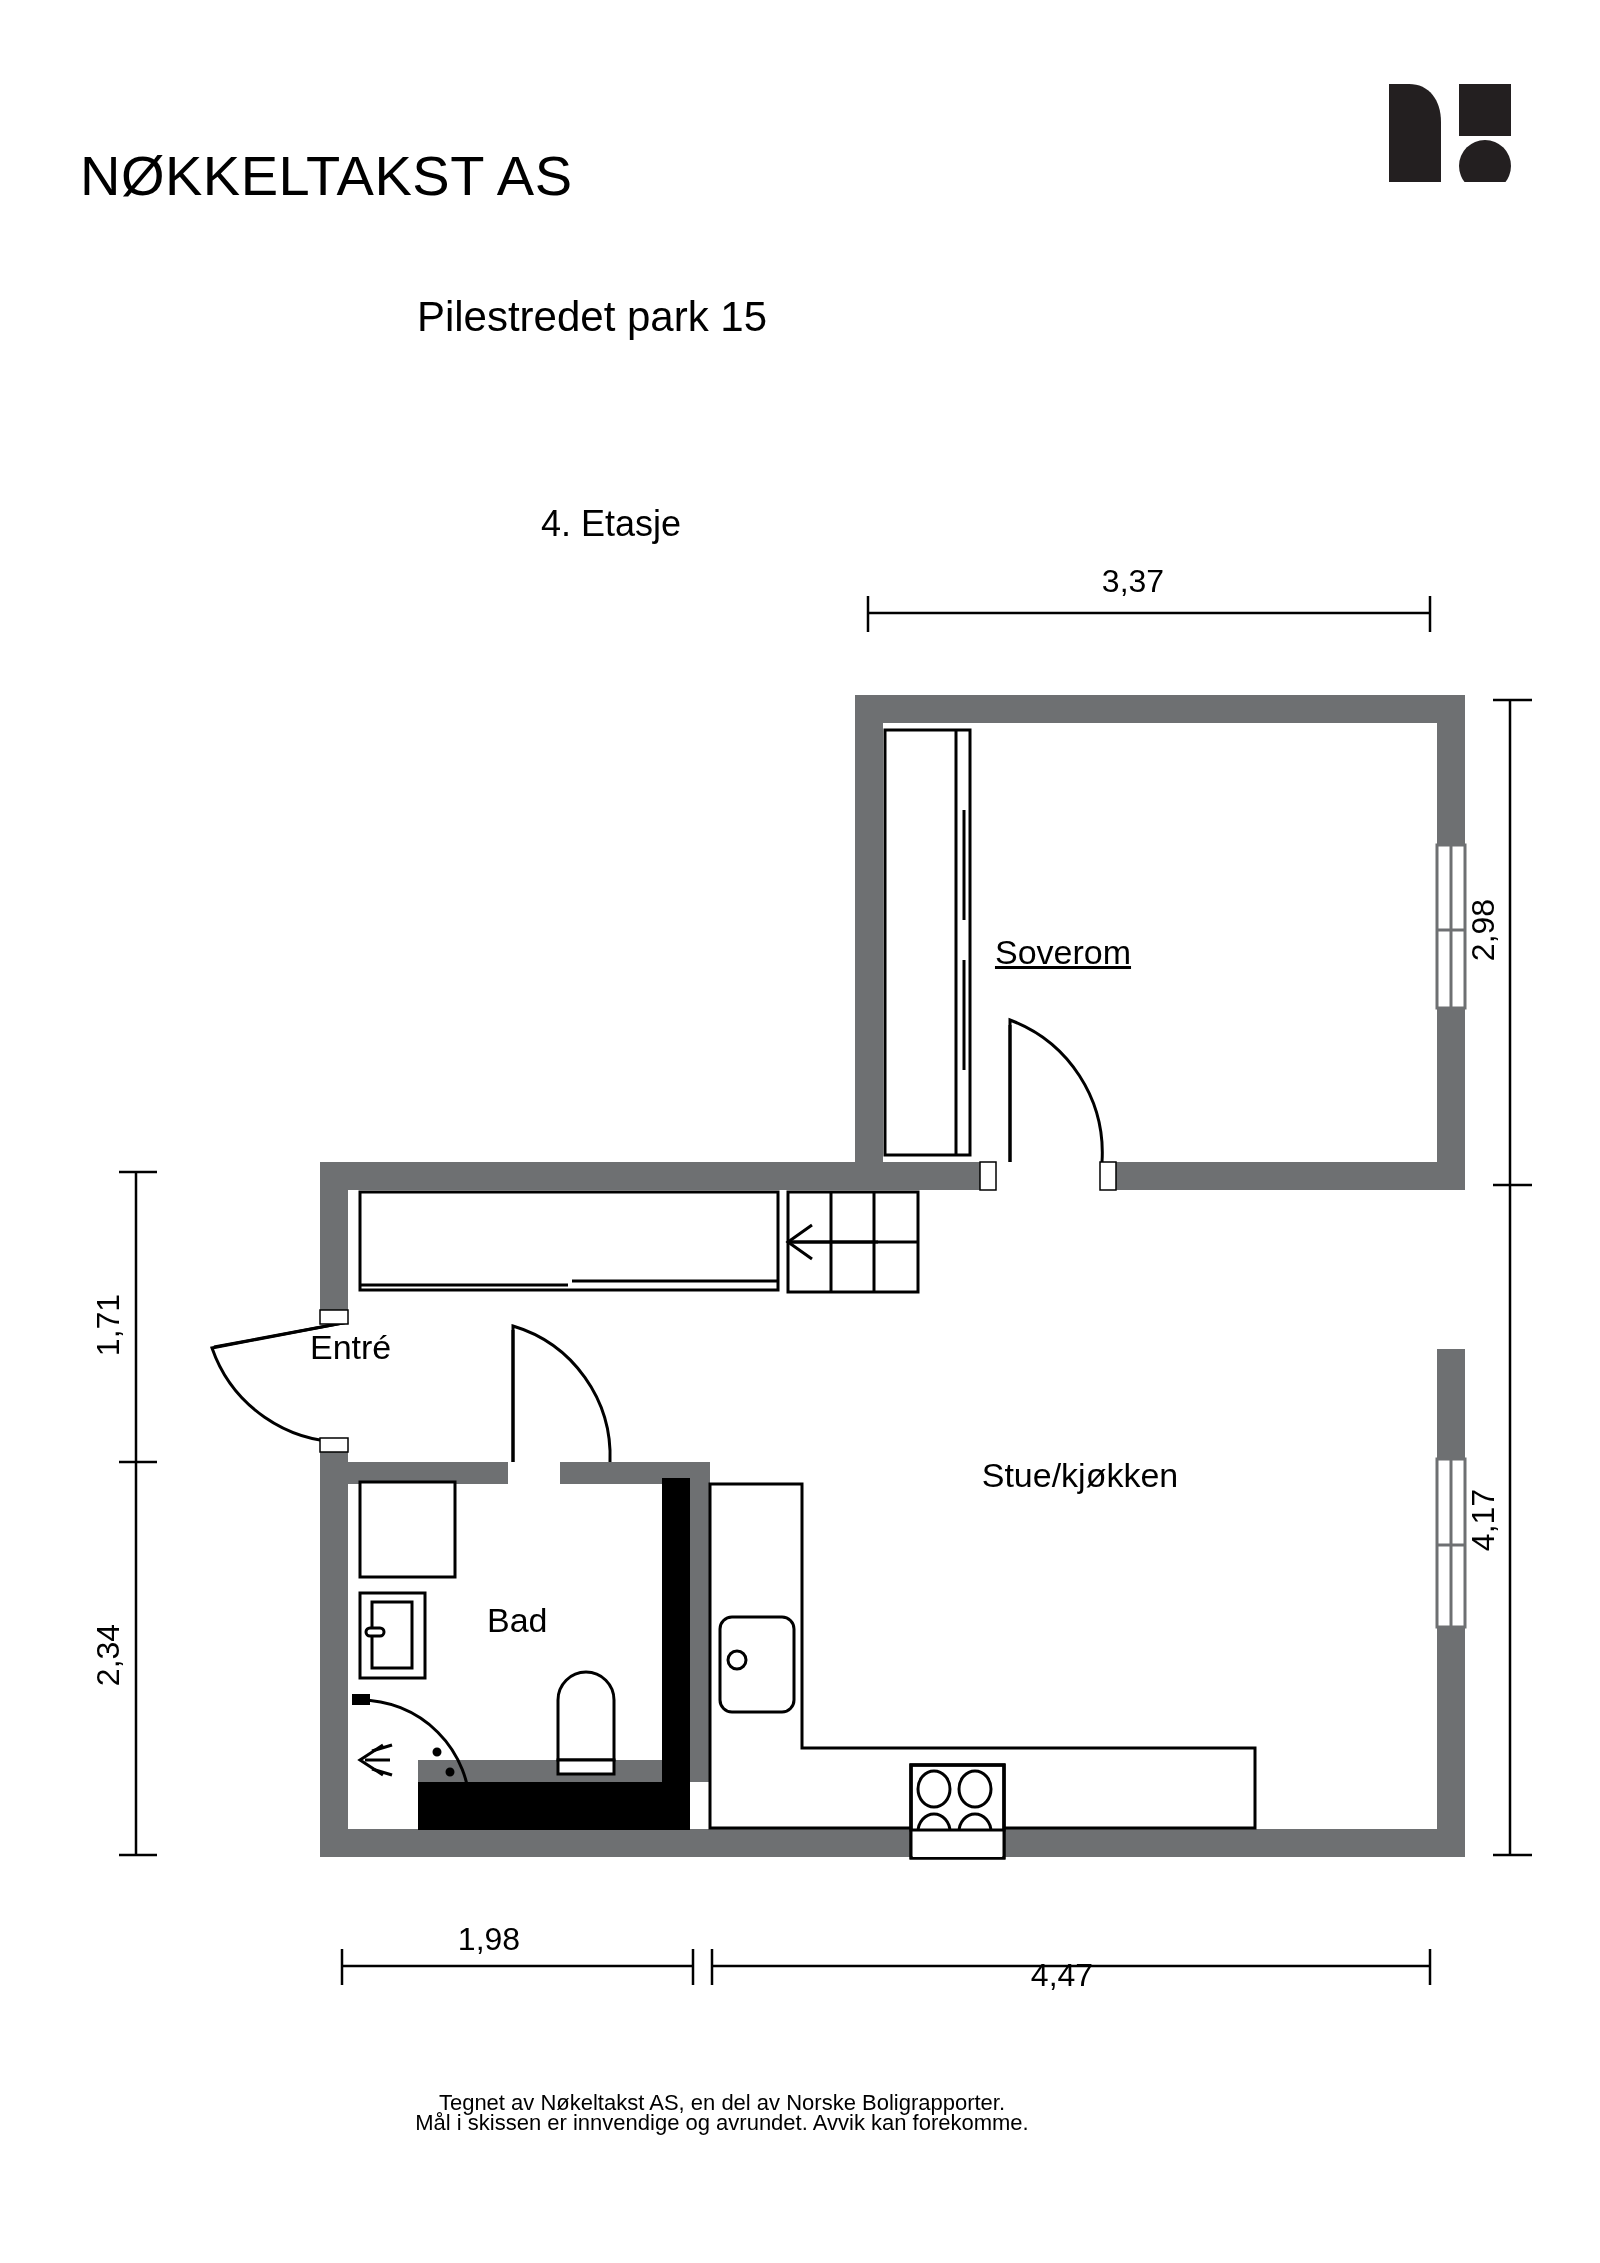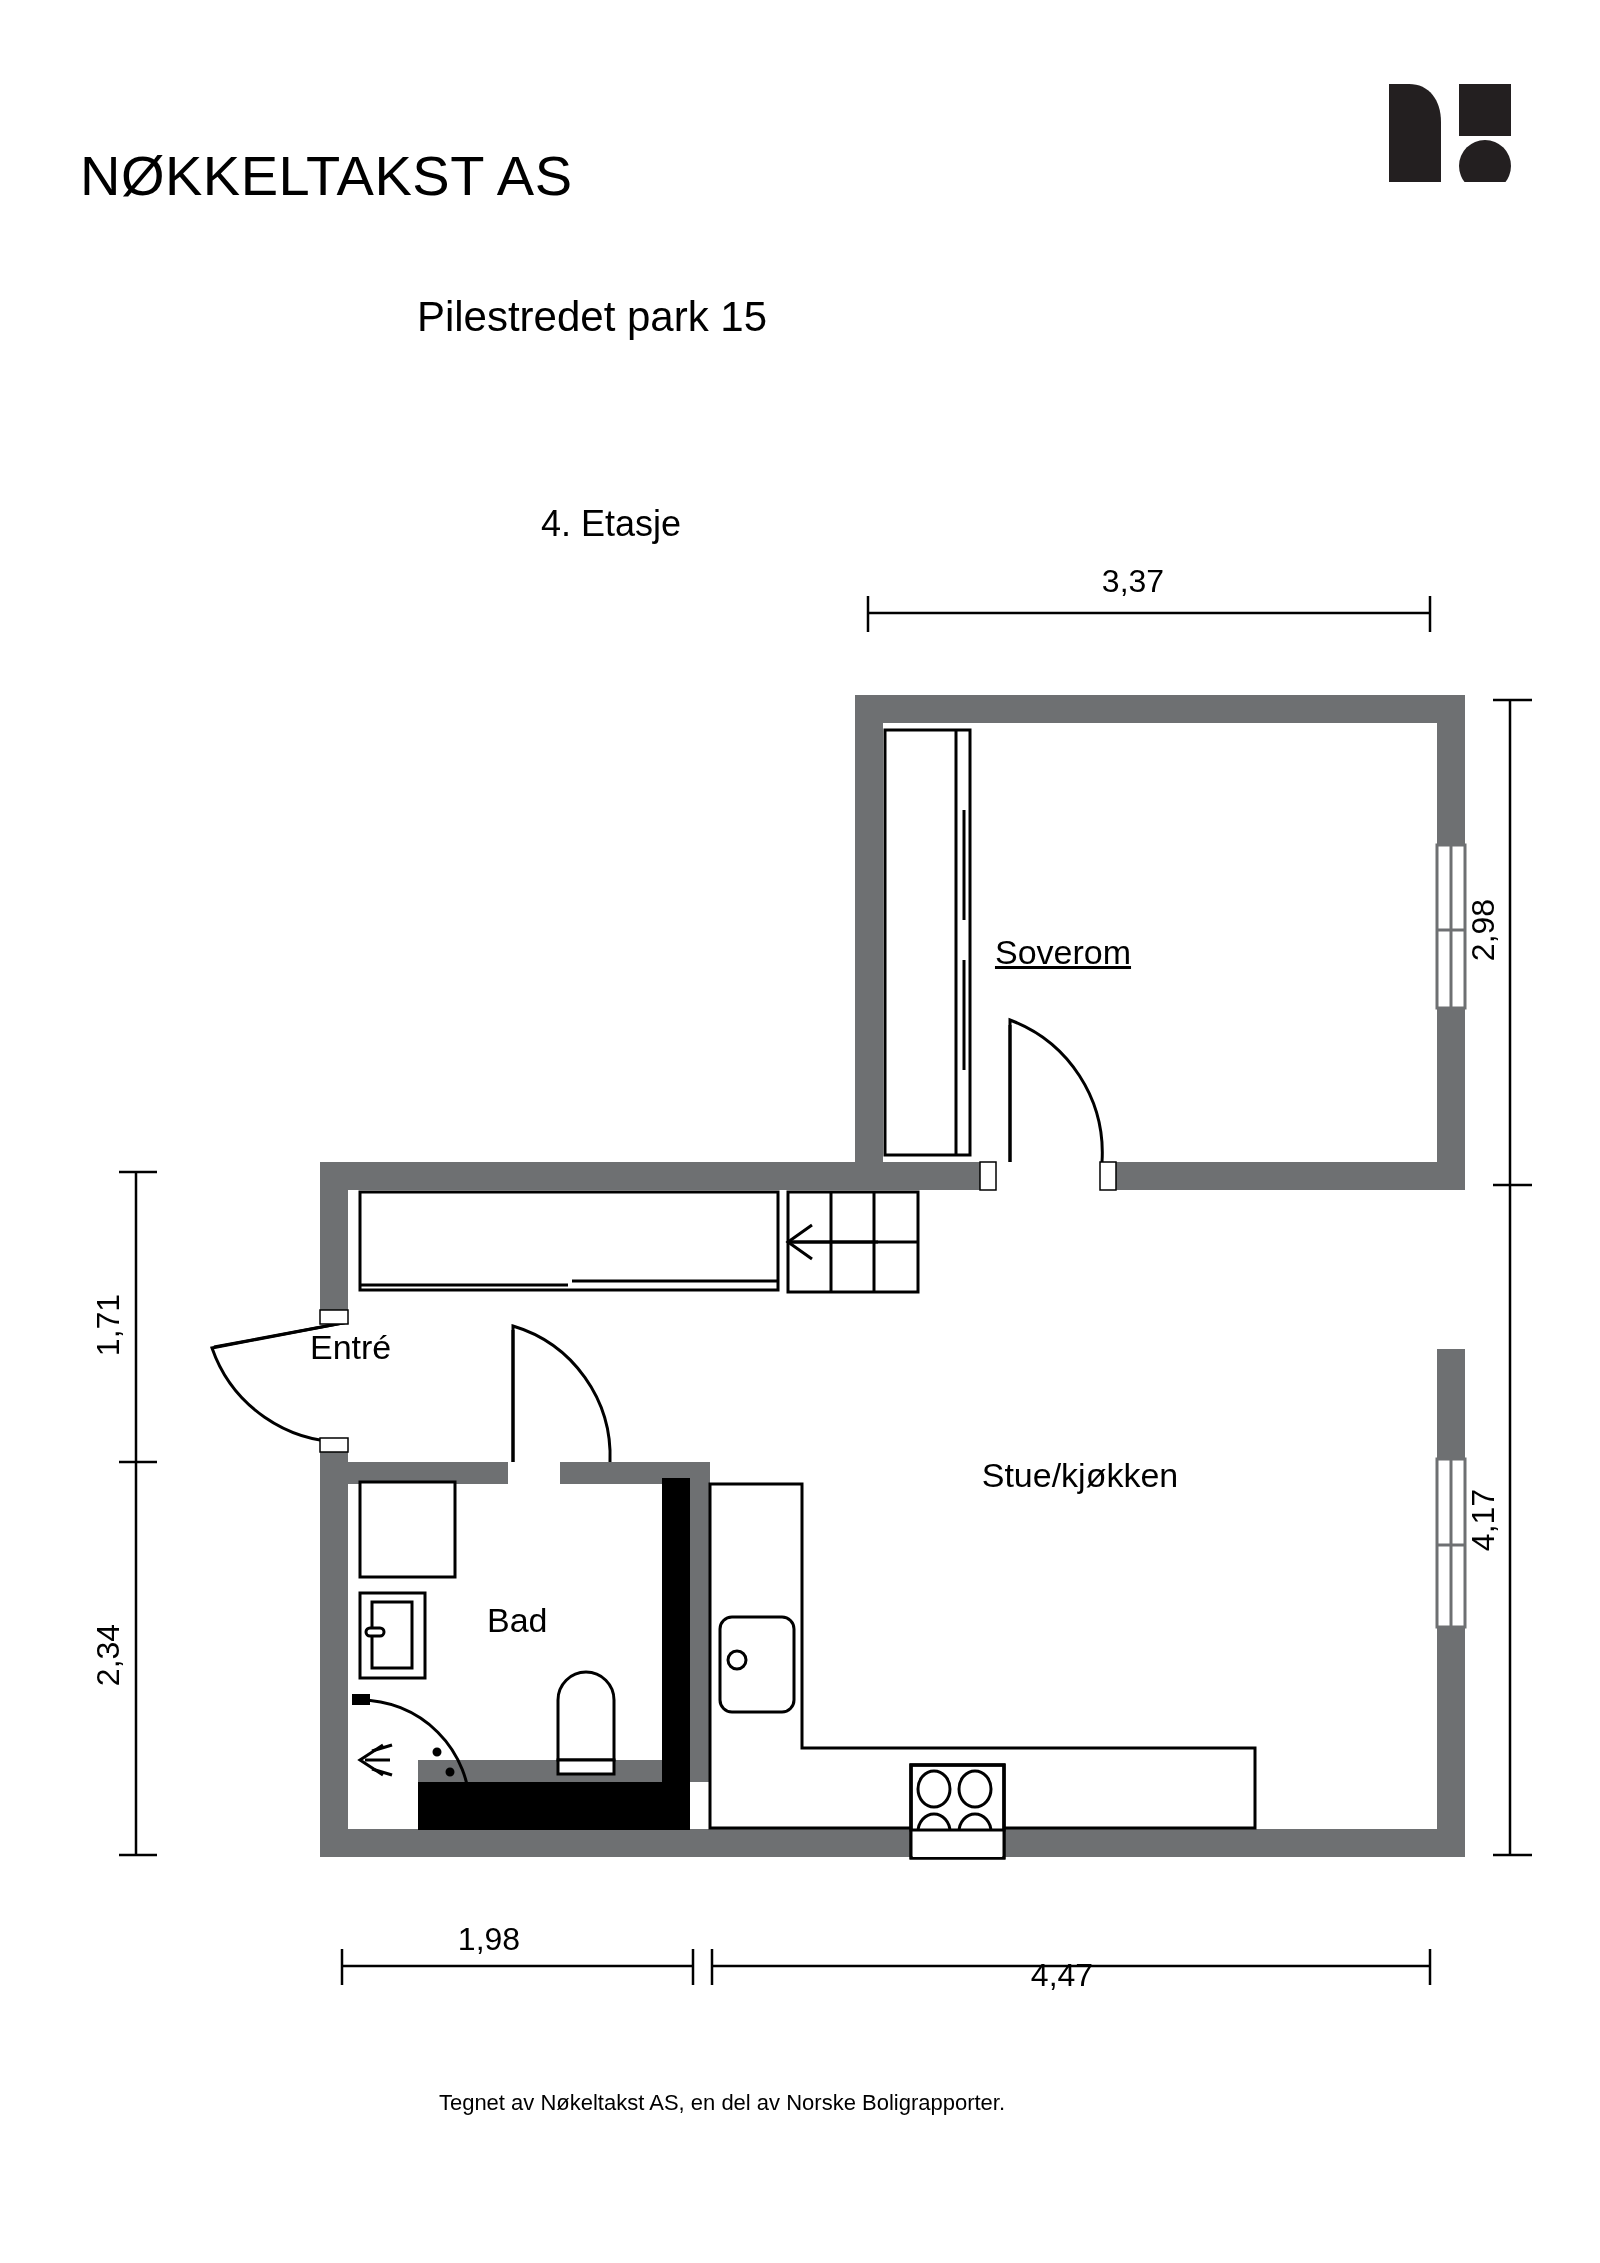--- a/index.html
+++ b/index.html
@@ -321,13 +321,14 @@
 <div class="dim-text dim-v" id="dim-171">1,71</div>
 
 <div class="dim-text dim-v" id="dim-234">2,34</div>
 
 <div class="dim-text" id="dim-198">1,98</div>
 
 <div class="dim-text" id="dim-447">4,47</div>
 
 <div id="footer">
   <div>Tegnet av Nøkeltakst AS, en del av Norske Boligrapporter.</div>
+  <div>Mål i skissen er innvendige og avrundet. Avvik kan forekomme.</div>
 </div>
 
 </body></html>

